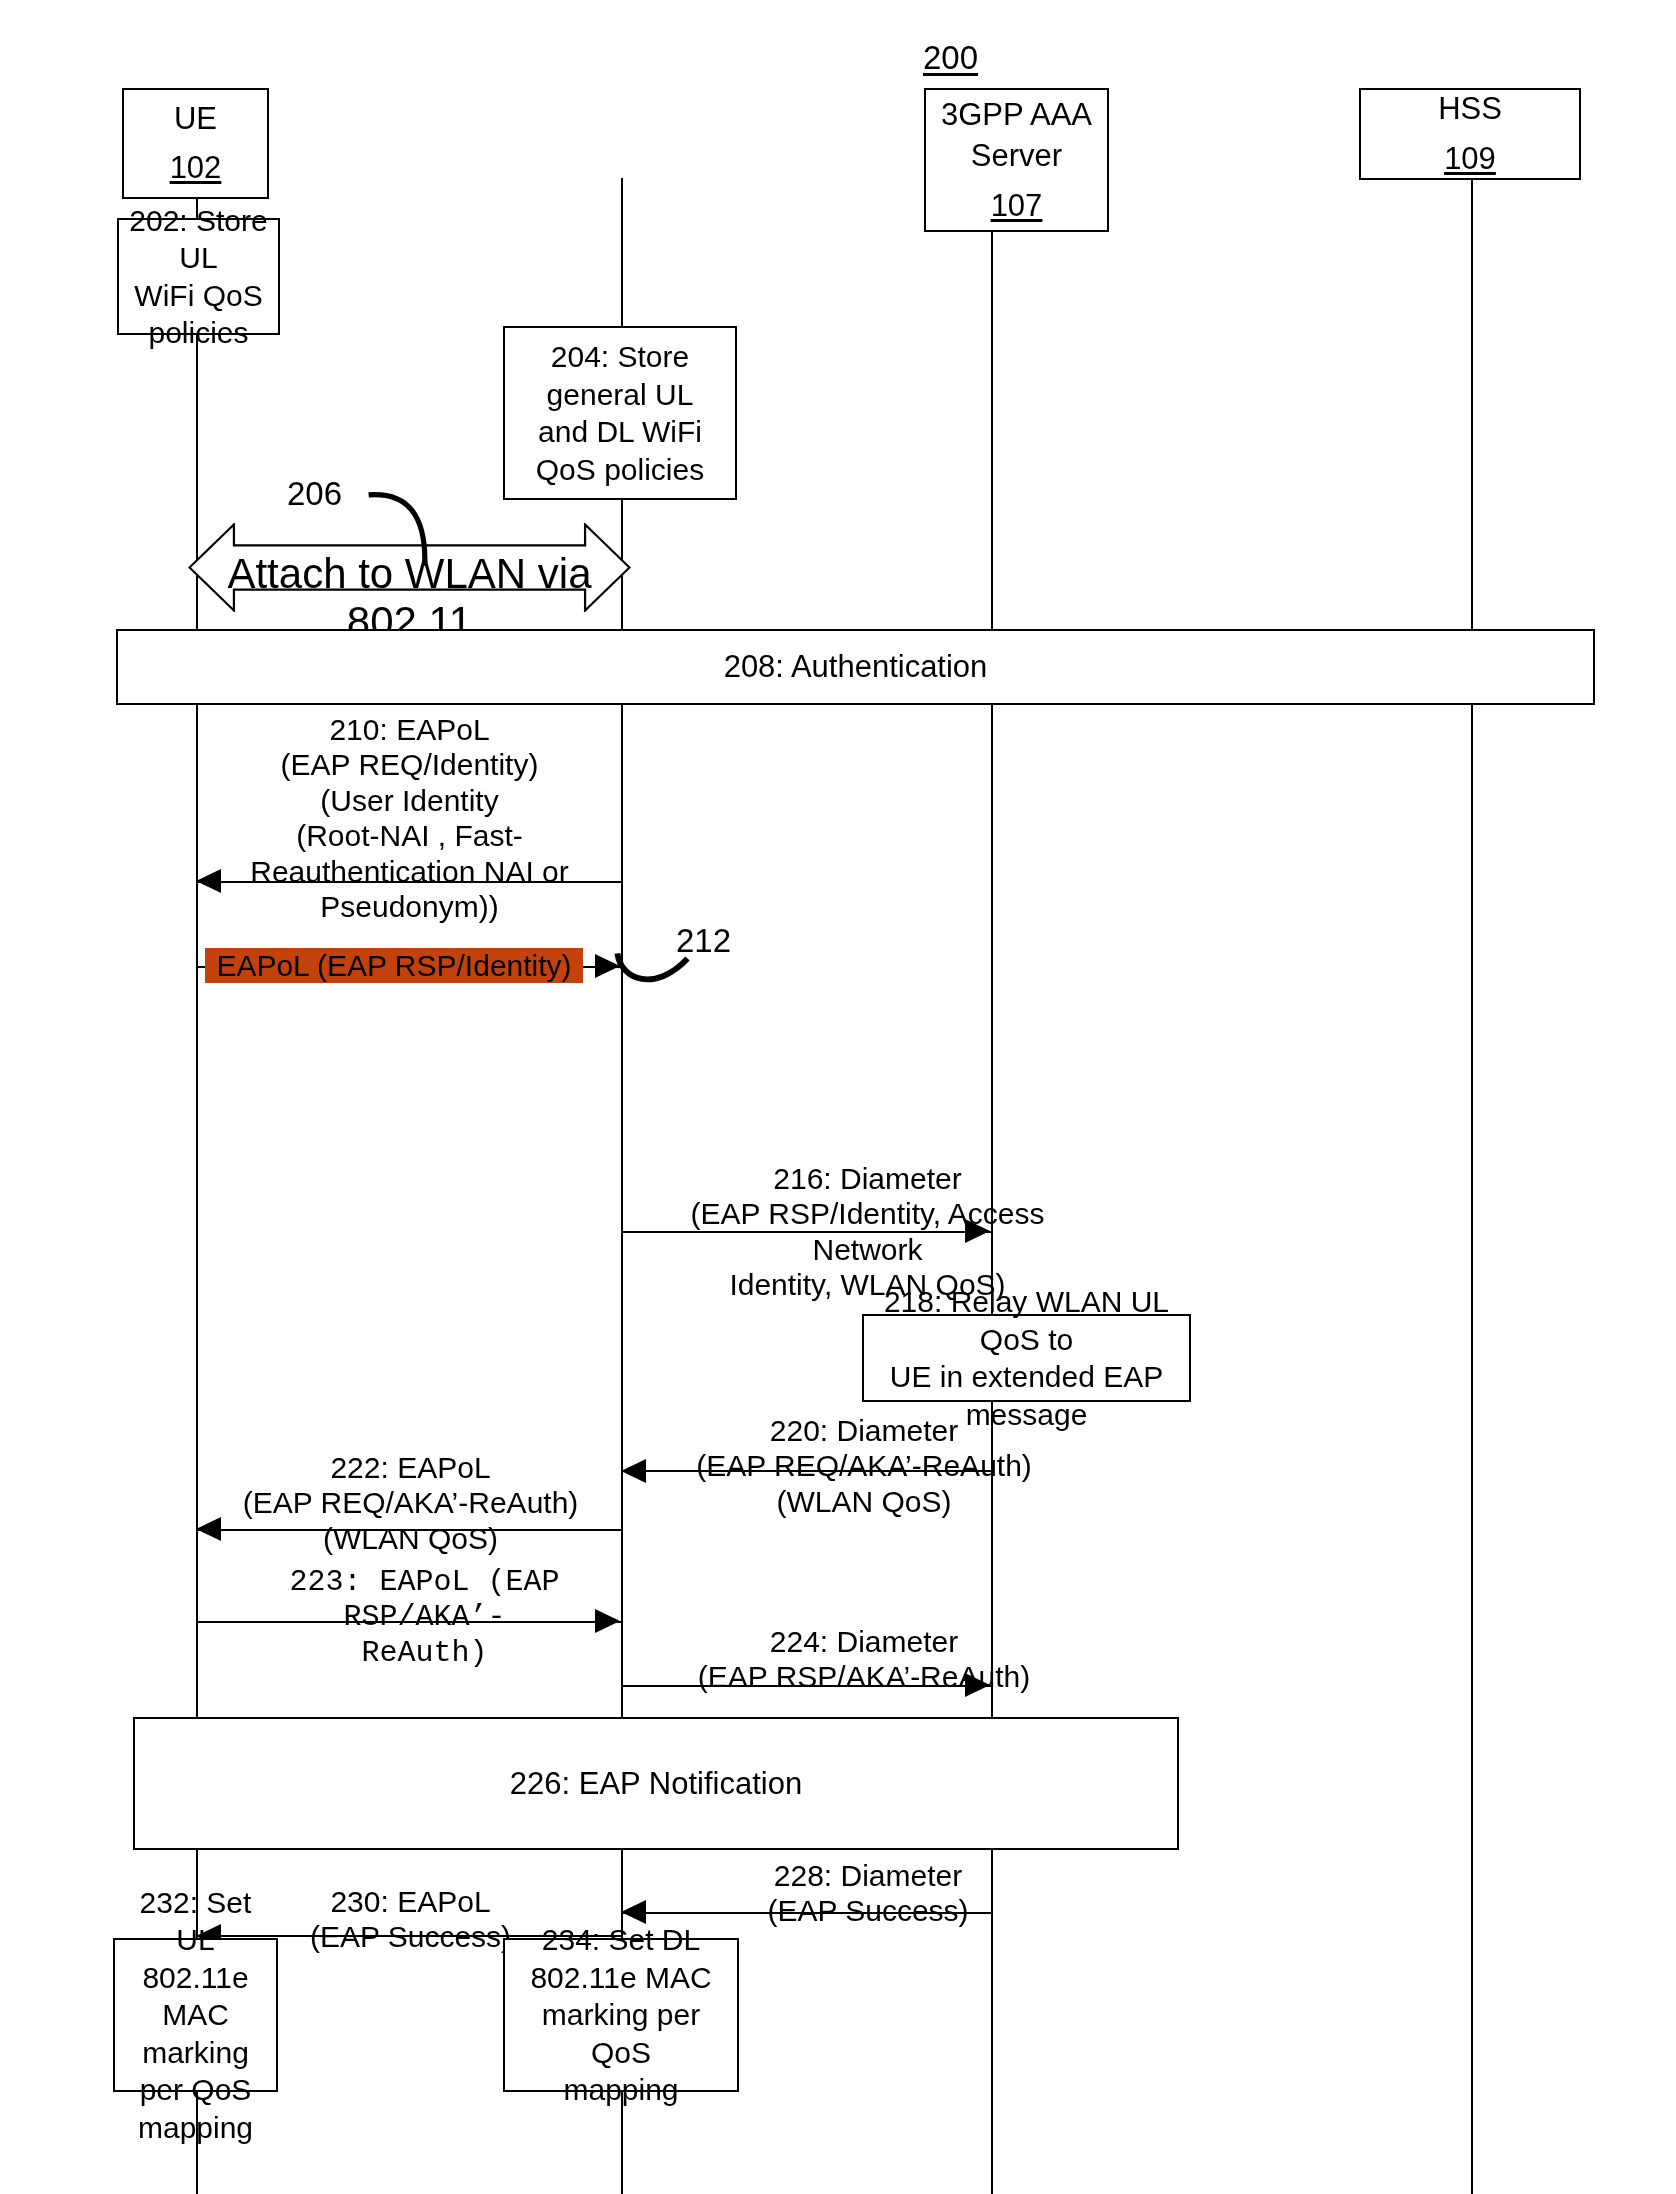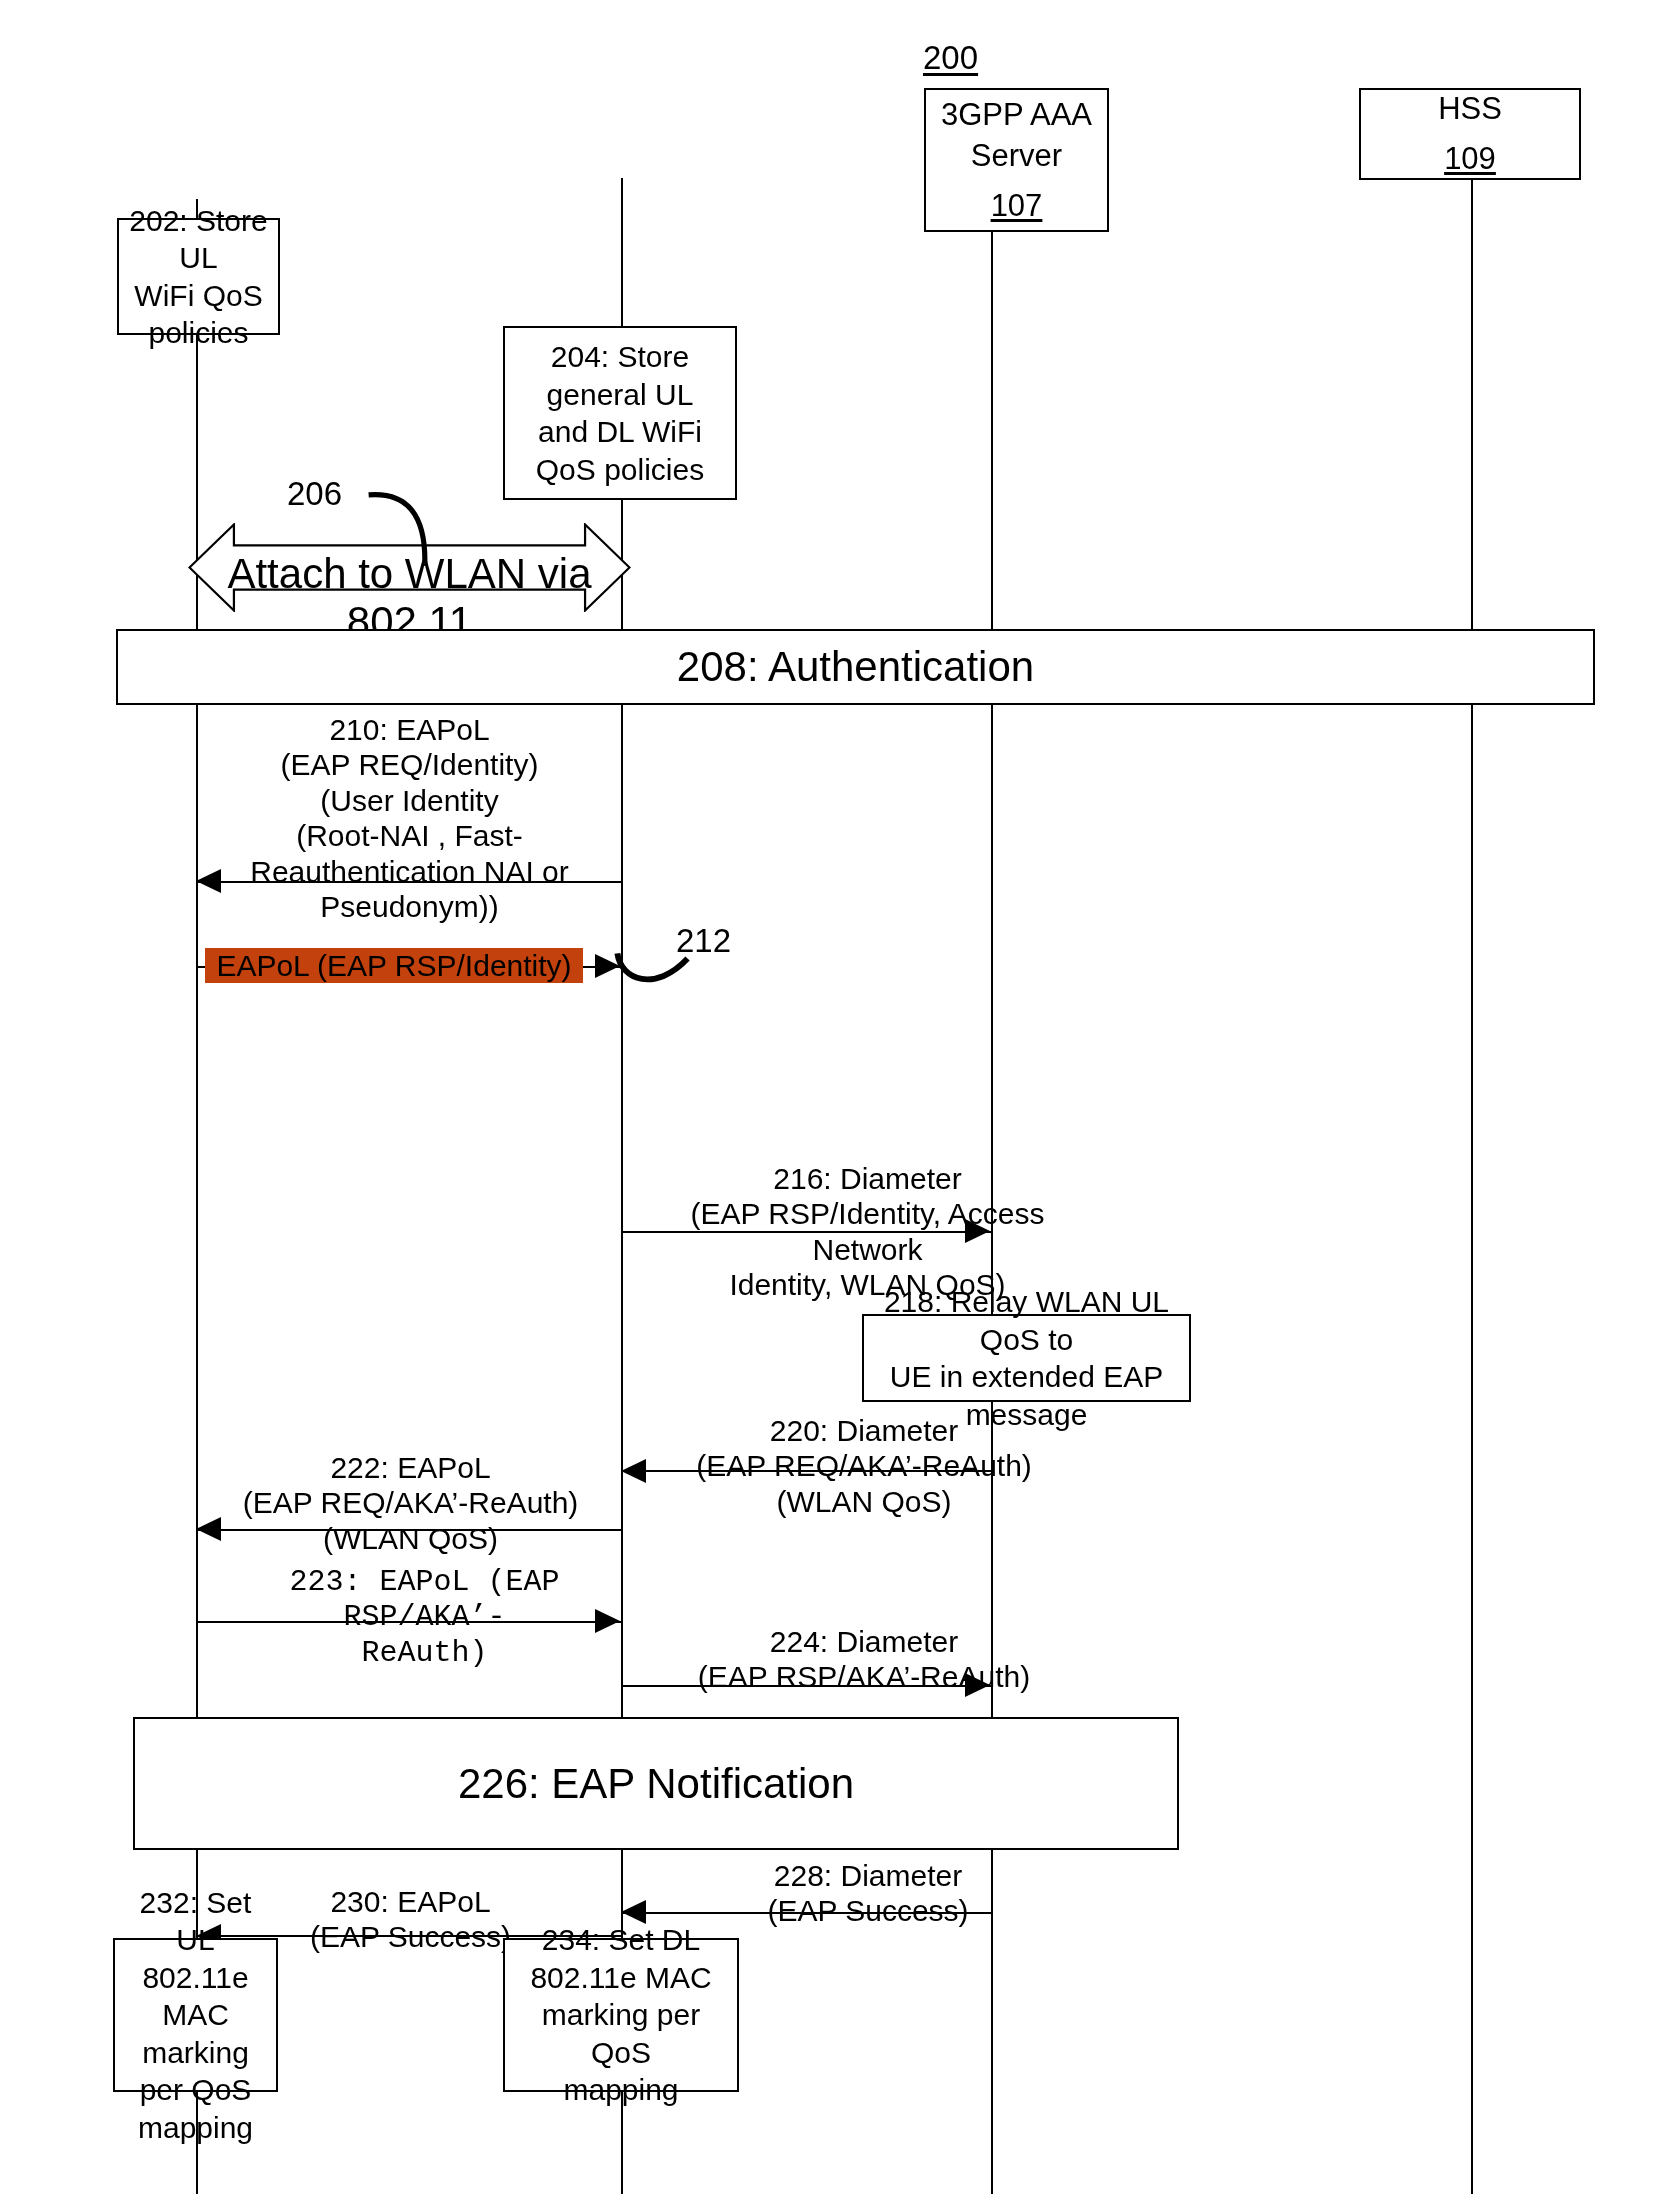--- a/index.html
+++ b/index.html
@@ -60,21 +60,21 @@
   }
   .span-bar {
     position: absolute;
     border: 2.2px solid #000;
     background: #fff;
     box-sizing: border-box;
     display: flex;
     align-items: center;
     justify-content: center;
     text-align: center;
-    font-size: 42px;
+    font-size: 31px;
     z-index: 5;
   }
   .fig-ref {
     position: absolute;
     font-size: 33px;
     text-decoration: underline;
     text-decoration-thickness: 3px;
     text-underline-offset: 3.7px;
   }
   .msg-label {
@@ -126,20 +126,24 @@
 
 <div id="canvas">
 
   <div class="fig-ref" style="left:923px; top:39px;">200</div>
 
   <div class="lifeline" style="left:196px;  top:199px; height:2002px;"></div>
   <div class="lifeline" style="left:621px;  top:178px; height:2023px;"></div>
   <div class="lifeline" style="left:991px; top:231px; height:1970px;"></div>
   <div class="lifeline" style="left:1471px; top:178px; height:2023px;"></div>
 
+  <div class="actor-box" style="left:122px; top:88px; width:147px; height:111px;">
+    <span class="aname">UE</span>
+    <span class="aref">102</span>
+  </div>
 
 
   <div class="actor-box" style="left:924px; top:88px; width:185px; height:144px;">
     <span class="aname">3GPP AAA
 Server</span>
     <span class="aref">107</span>
   </div>
 
   <div class="actor-box" style="left:1359px; top:88px; width:222px; height:92px;">
     <span class="aname">HSS</span>

